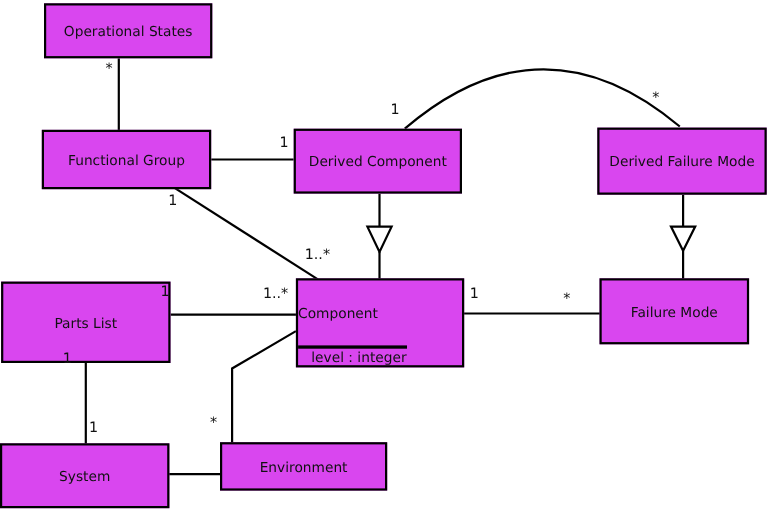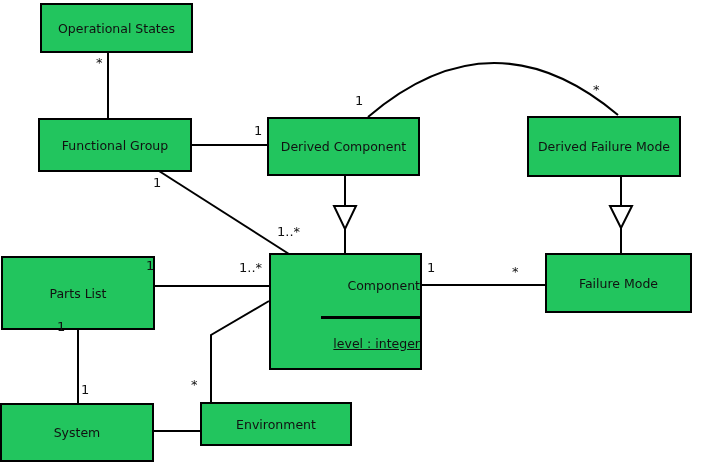--- a/index.html
+++ b/index.html
@@ -4,35 +4,35 @@
 <style>
   html,body{margin:0;padding:0;background:#ffffff;}
   #screen{
     position:relative;width:702px;height:464px;background:#ffffff;
     font-family:"DejaVu Sans",sans-serif;color:#111111;overflow:hidden;
   }
   #edges{position:absolute;left:0;top:0;width:702px;height:464px;}
   .edge{stroke:#000000;stroke-width:2;fill:none;}
   .arrowhead{stroke:#000000;stroke-width:2;fill:#ffffff;}
   .uml-class{
-    position:absolute;box-sizing:border-box;background:#22c55e;
+    position:absolute;box-sizing:border-box;background:#d946ef;
     border:2px solid #000000;display:flex;align-items:center;justify-content:center;
     text-align:center;font-size:12.5px;line-height:15px;
   }
   #box-operational-states{left:40px;top:3px;width:153px;height:50px;}
   #box-functional-group{left:38px;top:118px;width:154px;height:54px;}
   #box-derived-component{left:267px;top:117px;width:153px;height:59px;}
-  #box-derived-failure-mode{left:527px;top:116px;width:154px;height:61px;}
+  #box-derived-failure-mode{left:543px;top:116px;width:154px;height:61px;}
   #box-parts-list{left:1px;top:256px;width:154px;height:74px;}
-  #box-component{left:269px;top:253px;width:153px;height:117px;
-    flex-direction:column;align-items:flex-end;justify-content:flex-start;padding:0;}
+  #box-component{left:269px;top:253px;width:153px;height:81px;
+    flex-direction:column;align-items:flex-start;justify-content:flex-start;padding:0;}
   #box-component .name-compartment{height:61px;display:flex;align-items:center;justify-content:center;}
   #box-component .attr-compartment{border-top:3px solid #000000;flex:1;display:flex;
-    align-items:center;justify-content:flex-start;padding-left:12px;text-align:left;text-decoration:underline;}
-  #box-failure-mode{left:545px;top:253px;width:147px;height:60px;}
+    align-items:center;justify-content:flex-start;padding-left:12px;text-align:left;}
+  #box-failure-mode{left:545px;top:253px;width:136px;height:60px;}
   #box-system{left:0px;top:403px;width:154px;height:59px;}
   #box-environment{left:200px;top:402px;width:152px;height:44px;}
   .mult{position:absolute;font-size:13px;line-height:14px;color:#111111;white-space:nowrap;}
   #m0{left:96px;top:56px;}
   #m1{left:254px;top:124px;}
   #m2{left:355px;top:94px;}
   #m3{left:593px;top:83px;}
   #m4{left:153px;top:176px;}
   #m5{left:277px;top:225px;}
   #m6{left:146px;top:259px;}

